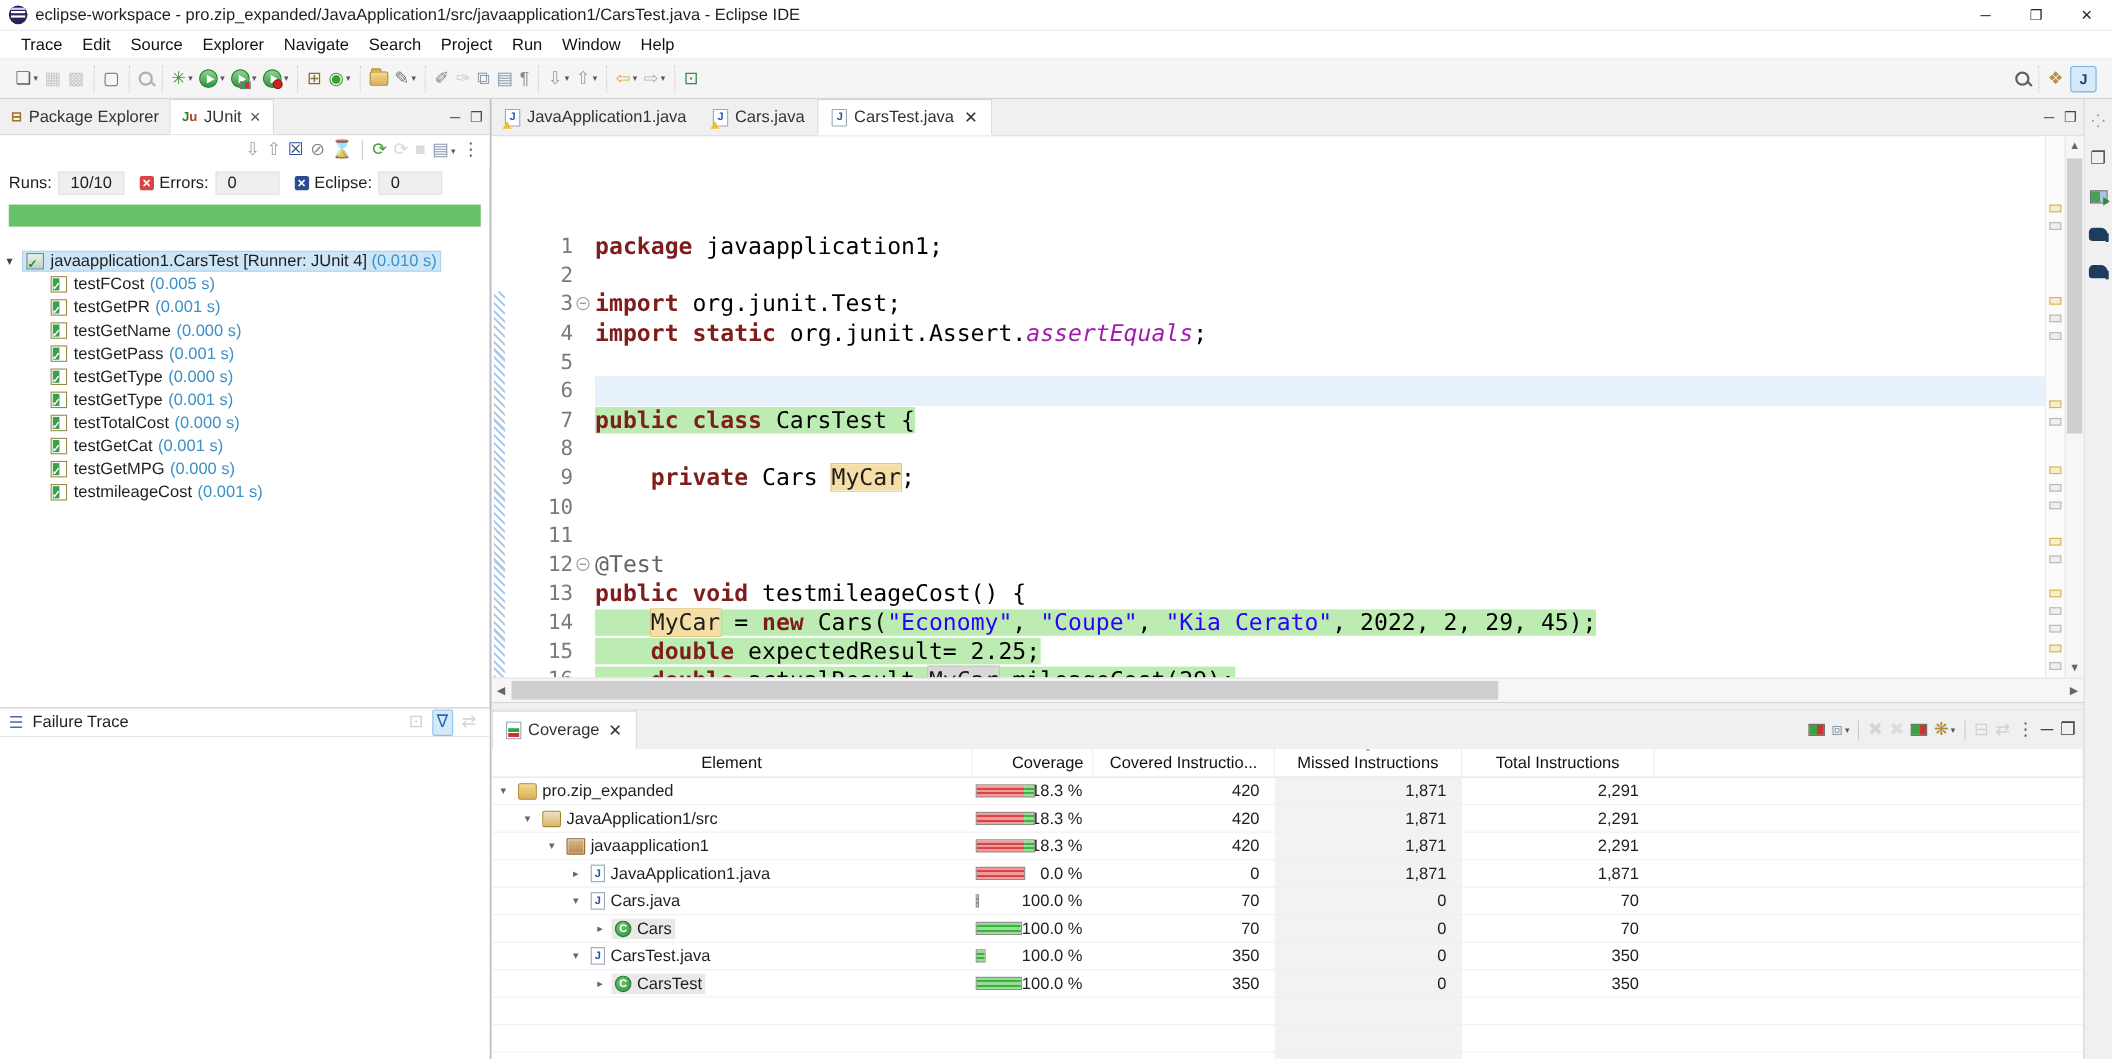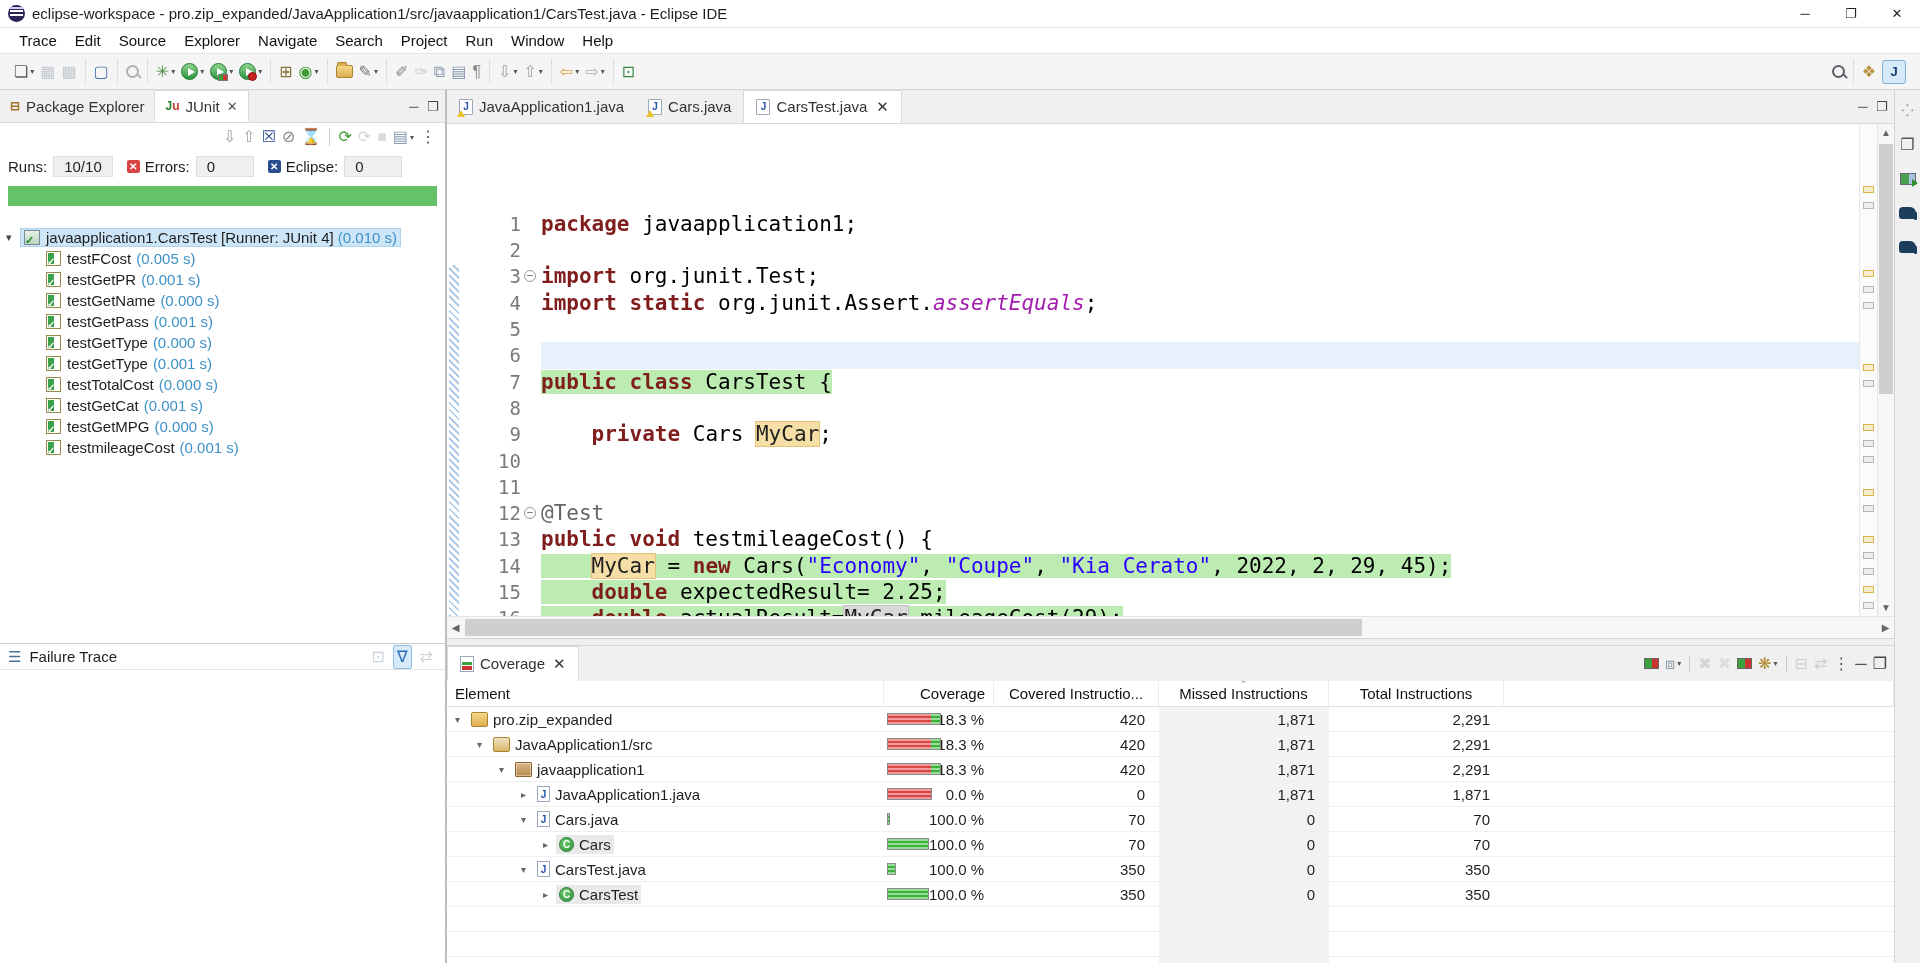--- a/index.html
+++ b/index.html
@@ -106,21 +106,21 @@
   .cov-panel{flex:1;display:flex;flex-direction:column;background:#fff;min-height:0;}
   .cov-tabs{height:35px;background:#f0f0f0;display:flex;align-items:stretch;}
   .cov-toolbar{margin-left:auto;display:flex;align-items:center;padding-right:4px;}
   .ci-covtab{width:14px;height:16px;background:#fff;border:1px solid #9aaabb;position:relative;margin-right:6px;}
   .ci-covtab:after{content:"";position:absolute;left:1px;bottom:1px;width:10px;height:8px;background:linear-gradient(180deg,#37a33f 0 3px,#fff 3px 4px,#cc3333 4px 8px);}
   .cov-bar-icon{width:15px;height:11px;background:linear-gradient(90deg,#3aa33f 55%,#cc3333 55%);border:1px solid #666;position:relative;}
   .grid{position:relative;flex:1;min-height:0;}
   .miss-shade{position:absolute;top:0;bottom:0;left:712px;width:170px;background:#f2f2f2;}
   .crow,.chead{display:grid;grid-template-columns:437px 110px 165px 170px 175px 1fr;height:25px;align-items:center;position:relative;}
   .chead{height:26px;border-bottom:1px solid #e0e0e0;color:#111;}
-  .chead .hc{padding:0 8px;white-space:nowrap;overflow:hidden;text-overflow:ellipsis;position:relative;height:100%;display:flex;align-items:center;border-right:1px solid #ededed;}
+  .chead .hc{padding:0 8px;white-space:nowrap;overflow:hidden;text-overflow:ellipsis;position:relative;height:100%;display:flex;align-items:center;border-right:1px solid #ededed;justify-content:center;}
   .hc.r{justify-content:flex-end;}
   .hc.c{justify-content:center;}
   .sort-mark{position:absolute;top:-1px;left:50%;transform:translateX(-50%);font-size:9px;color:#888;line-height:1;}
   .crow{border-bottom:1px solid #f0f0f0;}
   .c-el{display:flex;align-items:center;white-space:nowrap;overflow:hidden;}
   .c-el .arrow{width:13px;color:#666;font-size:10px;flex:0 0 auto;}
   .lblwrap{display:flex;align-items:center;padding:1px 3px;}
   .lblwrap.chip{background:#e9e9e9;}
   .c-cov{display:flex;align-items:center;justify-content:flex-end;padding-right:10px;position:relative;}
   .bar{position:absolute;left:3px;height:12px;display:flex;border:1px solid #8a8a8a;}

